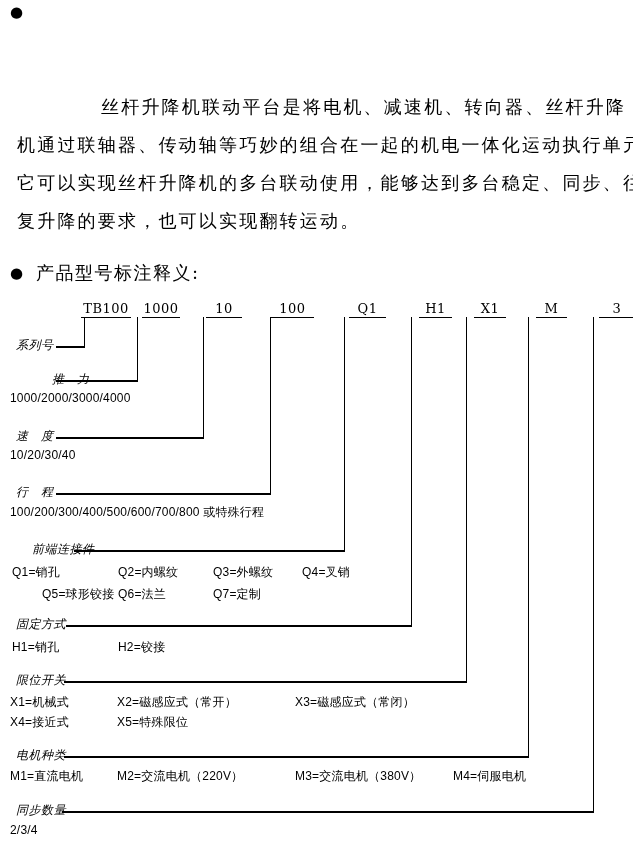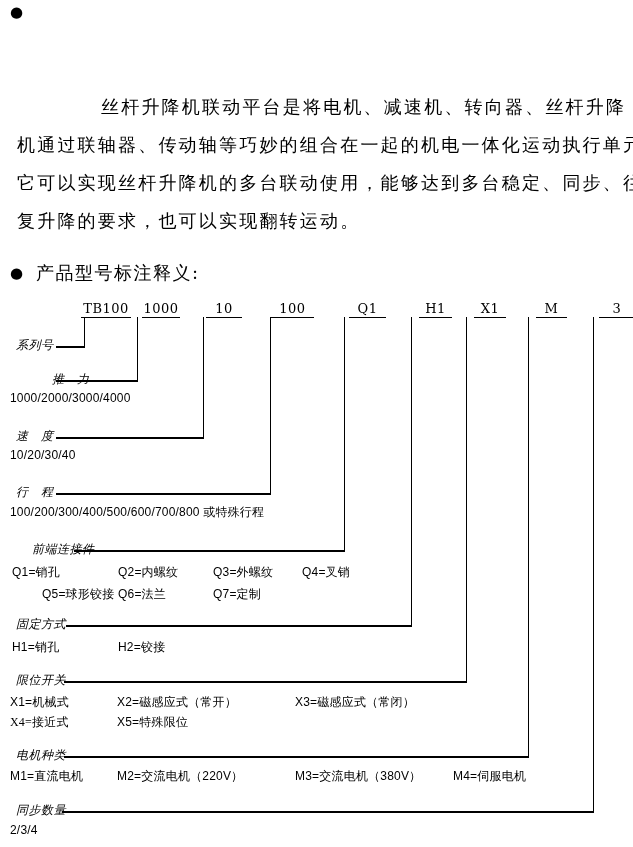--- a/index.html
+++ b/index.html
@@ -117,21 +117,21 @@
       <div class="dlabel" style="left: 16px; top: 616px;">固定方式</div>
       <div class="dvalue" style="left: 12px; top: 639px;">H1=销孔</div>
       <div class="dvalue" style="left: 118px; top: 639px;">H2=铰接</div>
       <div class="code" style="left: 453px; width: 32px; top: 301px;">X1</div>
       <div class="vline" style="left: 466px; top: 317px; height: 366px;"></div>
       <div class="hline" style="left: 64px; width: 402px; top: 681px;"></div>
       <div class="dlabel" style="left: 16px; top: 672px;">限位开关</div>
       <div class="dvalue" style="left: 10px; top: 694px;">X1=机械式</div>
       <div class="dvalue" style="left: 117px; top: 694px;">X2=磁感应式（常开）</div>
       <div class="dvalue" style="left: 295px; top: 694px;">X3=磁感应式（常闭）</div>
-      <div class="dvalue" style="left: 10px; top: 714px; font-family: Liberation Serif, serif;">X4=接近式</div>
+      <div class="dvalue" style="left: 10px; top: 714px;">X4=接近式</div>
       <div class="dvalue" style="left: 117px; top: 714px;">X5=特殊限位</div>
       <div class="code" style="left: 515px; width: 31px; top: 301px;">M</div>
       <div class="vline" style="left: 528px; top: 317px; height: 441px;"></div>
       <div class="hline" style="left: 64px; width: 464px; top: 756px;"></div>
       <div class="dlabel" style="left: 16px; top: 747px;">电机种类</div>
       <div class="dvalue" style="left: 10px; top: 768px;">M1=直流电机</div>
       <div class="dvalue" style="left: 117px; top: 768px;">M2=交流电机（220V）</div>
       <div class="dvalue" style="left: 295px; top: 768px;">M3=交流电机（380V）</div>
       <div class="dvalue" style="left: 453px; top: 768px;">M4=伺服电机</div>
       <div class="code" style="left: 578px; width: 36px; top: 301px;">3</div>

